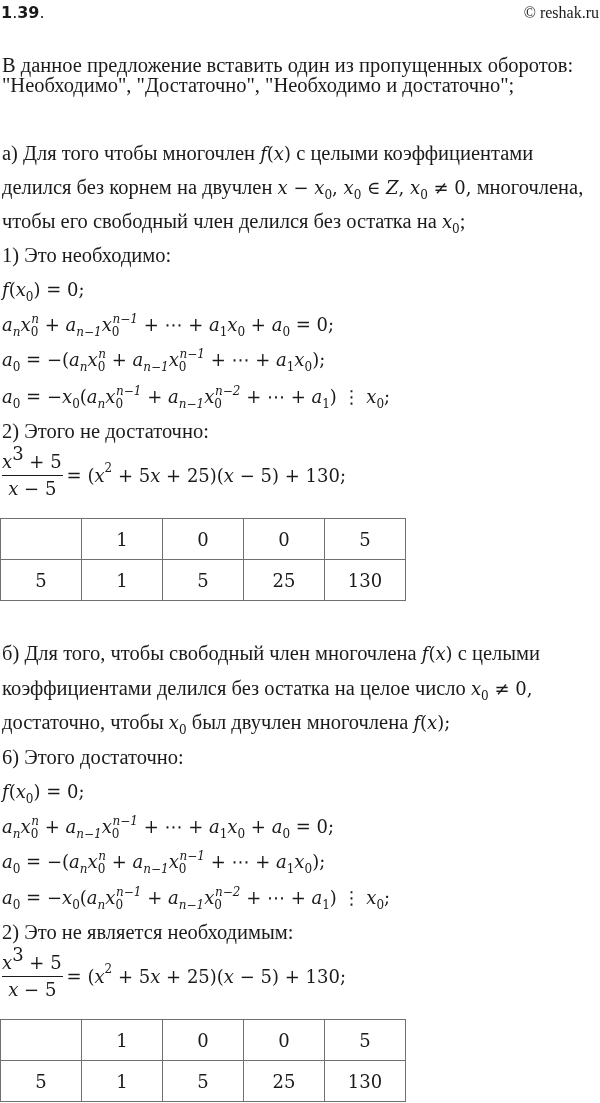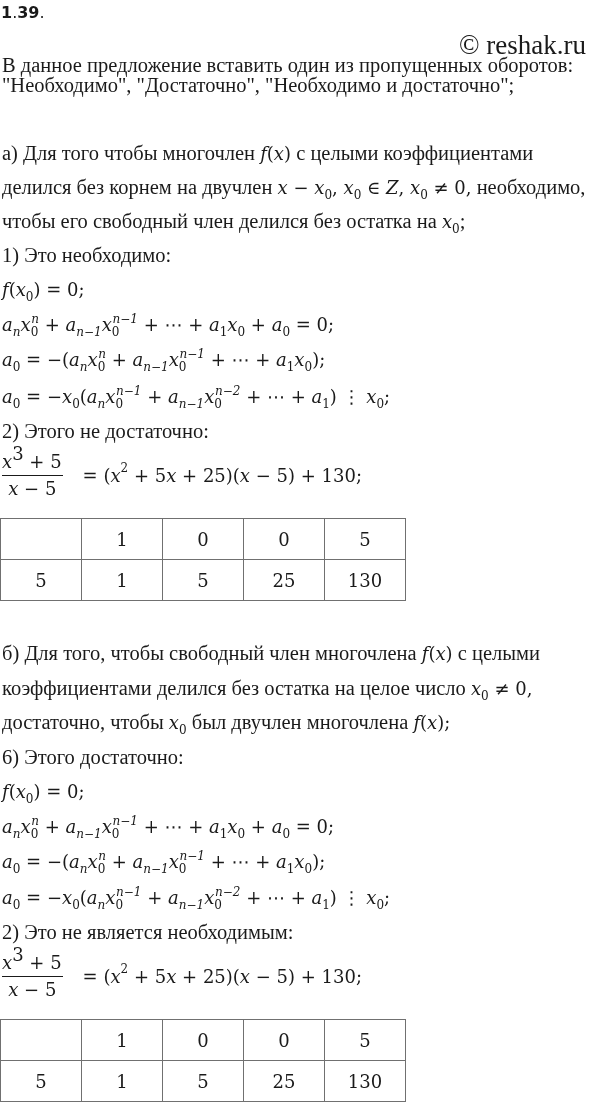--- a/index.html
+++ b/index.html
@@ -1,44 +1,44 @@
 <!DOCTYPE html>
 <html><head>
 <meta charset="utf-8">
 <style>
   html, body { margin:0; padding:0; background:#ffffff; }
   body { width:600px; height:1103px; position:relative; overflow:hidden;
          font-family:"Liberation Serif", "DejaVu Serif", serif; color:#1a1a1a; font-size:20.5px; }
   .line { position:absolute; left:2px; white-space:nowrap; line-height:26px; }
   .title { left:1px; top:0px; font-family:"DejaVu Sans", sans-serif; font-size:16px; font-weight:bold; }
   .title .dot { font-weight:normal; }
-  .watermark { position:absolute; right:14px; top:0px; font-size:27px; line-height:26px;margin-top:32px; }
+  .watermark { position:absolute; right:1px; top:0px; font-size:16px; line-height:26px; }
   .m { font-style:italic; font-family:"DejaVu Serif", serif; font-size:18px; }
   .r { font-family:"DejaVu Serif", serif; font-size:18px; font-style:normal; }
   sub, sup { font-size:12px; line-height:0; font-family:"DejaVu Serif", serif; }
   sub { vertical-align:-5px; }
   sup { vertical-align:8px; }
   sub.i, sup.i { font-style:italic; }
-  .frac { display:inline-block; vertical-align:middle; text-align:center; margin-right:20px; }
+  .frac { display:inline-block; vertical-align:middle; text-align:center; margin-right:4px; }
   .frac .num { display:block; border-bottom:1.3px solid #1a1a1a; padding:0 1px 1px 0; line-height:24px; }
   .frac .den { display:block; line-height:24px; padding-top:1px; }
   table.syn { position:absolute; left:0px; border-collapse:collapse; font-family:"DejaVu Serif", serif; font-size:18px; }
   table.syn td { border:1.3px solid #707070; width:80px; height:40px; text-align:center; padding:0; }
 </style>
 </head>
 <body>
 
 <div class="line title"><span>1</span><span class="dot">.</span><span>39</span><span class="dot">.</span></div>
 <div class="watermark">© reshak.ru</div>
 
 <div class="line" style="top:52px">В данное предложение вставить один из пропущенных оборотов:</div>
 <div class="line" style="top:72px">"Необходимо", "Достаточно", "Необходимо и достаточно";</div>
 
 <div class="line" style="top:140px"><span>а) Для того чтобы многочлен </span><span class="m">f</span><span class="r">(</span><span class="m">x</span><span class="r">)</span><span> с целыми коэффициентами</span></div>
-<div class="line" style="top:174px"><span>делился без корнем на двучлен </span><span class="m">x</span><span class="r"> − </span><span class="m">x</span><sub>0</sub><span class="r">, </span><span class="m">x</span><sub>0</sub><span class="r"> ∈ </span><span class="m">Z</span><span class="r">, </span><span class="m">x</span><sub>0</sub><span class="r"> ≠ 0,</span><span> необходимо,</span></div>
+<div class="line" style="top:174px"><span>делился без корнем на двучлен </span><span class="m">x</span><span class="r"> − </span><span class="m">x</span><sub>0</sub><span class="r">, </span><span class="m">x</span><sub>0</sub><span class="r"> ∈ </span><span class="m">Z</span><span class="r">, </span><span class="m">x</span><sub>0</sub><span class="r"> ≠ 0,</span><span> многочлена,</span></div>
 <div class="line" style="top:208px"><span>чтобы его свободный член делился без остатка на </span><span class="m">x</span><sub>0</sub><span>;</span></div>
 <div class="line" style="top:242px">1) Это необходимо:</div>
 
 <div class="line" style="top:276px"><span class="m">f</span><span class="r">(</span><span class="m">x</span><sub>0</sub><span class="r">) = 0;</span></div>
 <div class="line" style="top:311px"><span class="m">a</span><sub class="i">n</sub><span class="m">x</span><sub>0</sub><sup class="i" style="margin-left:-7px">n</sup><span class="r"> + </span><span class="m">a</span><sub class="i">n−1</sub><span class="m">x</span><sub>0</sub><sup class="i" style="margin-left:-7px">n−1</sup><span class="r"> + ⋯ + </span><span class="m">a</span><sub>1</sub><span class="m">x</span><sub>0</sub><span class="r"> + </span><span class="m">a</span><sub>0</sub><span class="r"> = 0;</span></div>
 <div class="line" style="top:346px"><span class="m">a</span><sub>0</sub><span class="r"> = −(</span><span class="m">a</span><sub class="i">n</sub><span class="m">x</span><sub>0</sub><sup class="i" style="margin-left:-7px">n</sup><span class="r"> + </span><span class="m">a</span><sub class="i">n−1</sub><span class="m">x</span><sub>0</sub><sup class="i" style="margin-left:-7px">n−1</sup><span class="r"> + ⋯ + </span><span class="m">a</span><sub>1</sub><span class="m">x</span><sub>0</sub><span class="r">);</span></div>
 <div class="line" style="top:383px"><span class="m">a</span><sub>0</sub><span class="r"> = −</span><span class="m">x</span><sub>0</sub><span class="r">(</span><span class="m">a</span><sub class="i">n</sub><span class="m">x</span><sub>0</sub><sup class="i" style="margin-left:-7px">n−1</sup><span class="r"> + </span><span class="m">a</span><sub class="i">n−1</sub><span class="m">x</span><sub>0</sub><sup class="i" style="margin-left:-7px">n−2</sup><span class="r"> + ⋯ + </span><span class="m">a</span><sub>1</sub><span class="r">) ⋮ </span><span class="m">x</span><sub>0</sub><span class="r">;</span></div>
 <div class="line" style="top:418px">2) Этого не достаточно:</div>
 
 <div class="line" style="top:450px;line-height:normal"><span class="frac"><span class="num m"><span>x</span><sup class="r">3</sup><span class="r"> + 5</span></span><span class="den m"><span>x</span><span class="r"> − 5</span></span></span><span class="r" style="vertical-align:middle">= (</span><span class="m" style="vertical-align:middle">x</span><sup>2</sup><span class="r" style="vertical-align:middle"> + 5</span><span class="m" style="vertical-align:middle">x</span><span class="r" style="vertical-align:middle"> + 25)(</span><span class="m" style="vertical-align:middle">x</span><span class="r" style="vertical-align:middle"> − 5) + 130;</span></div>

